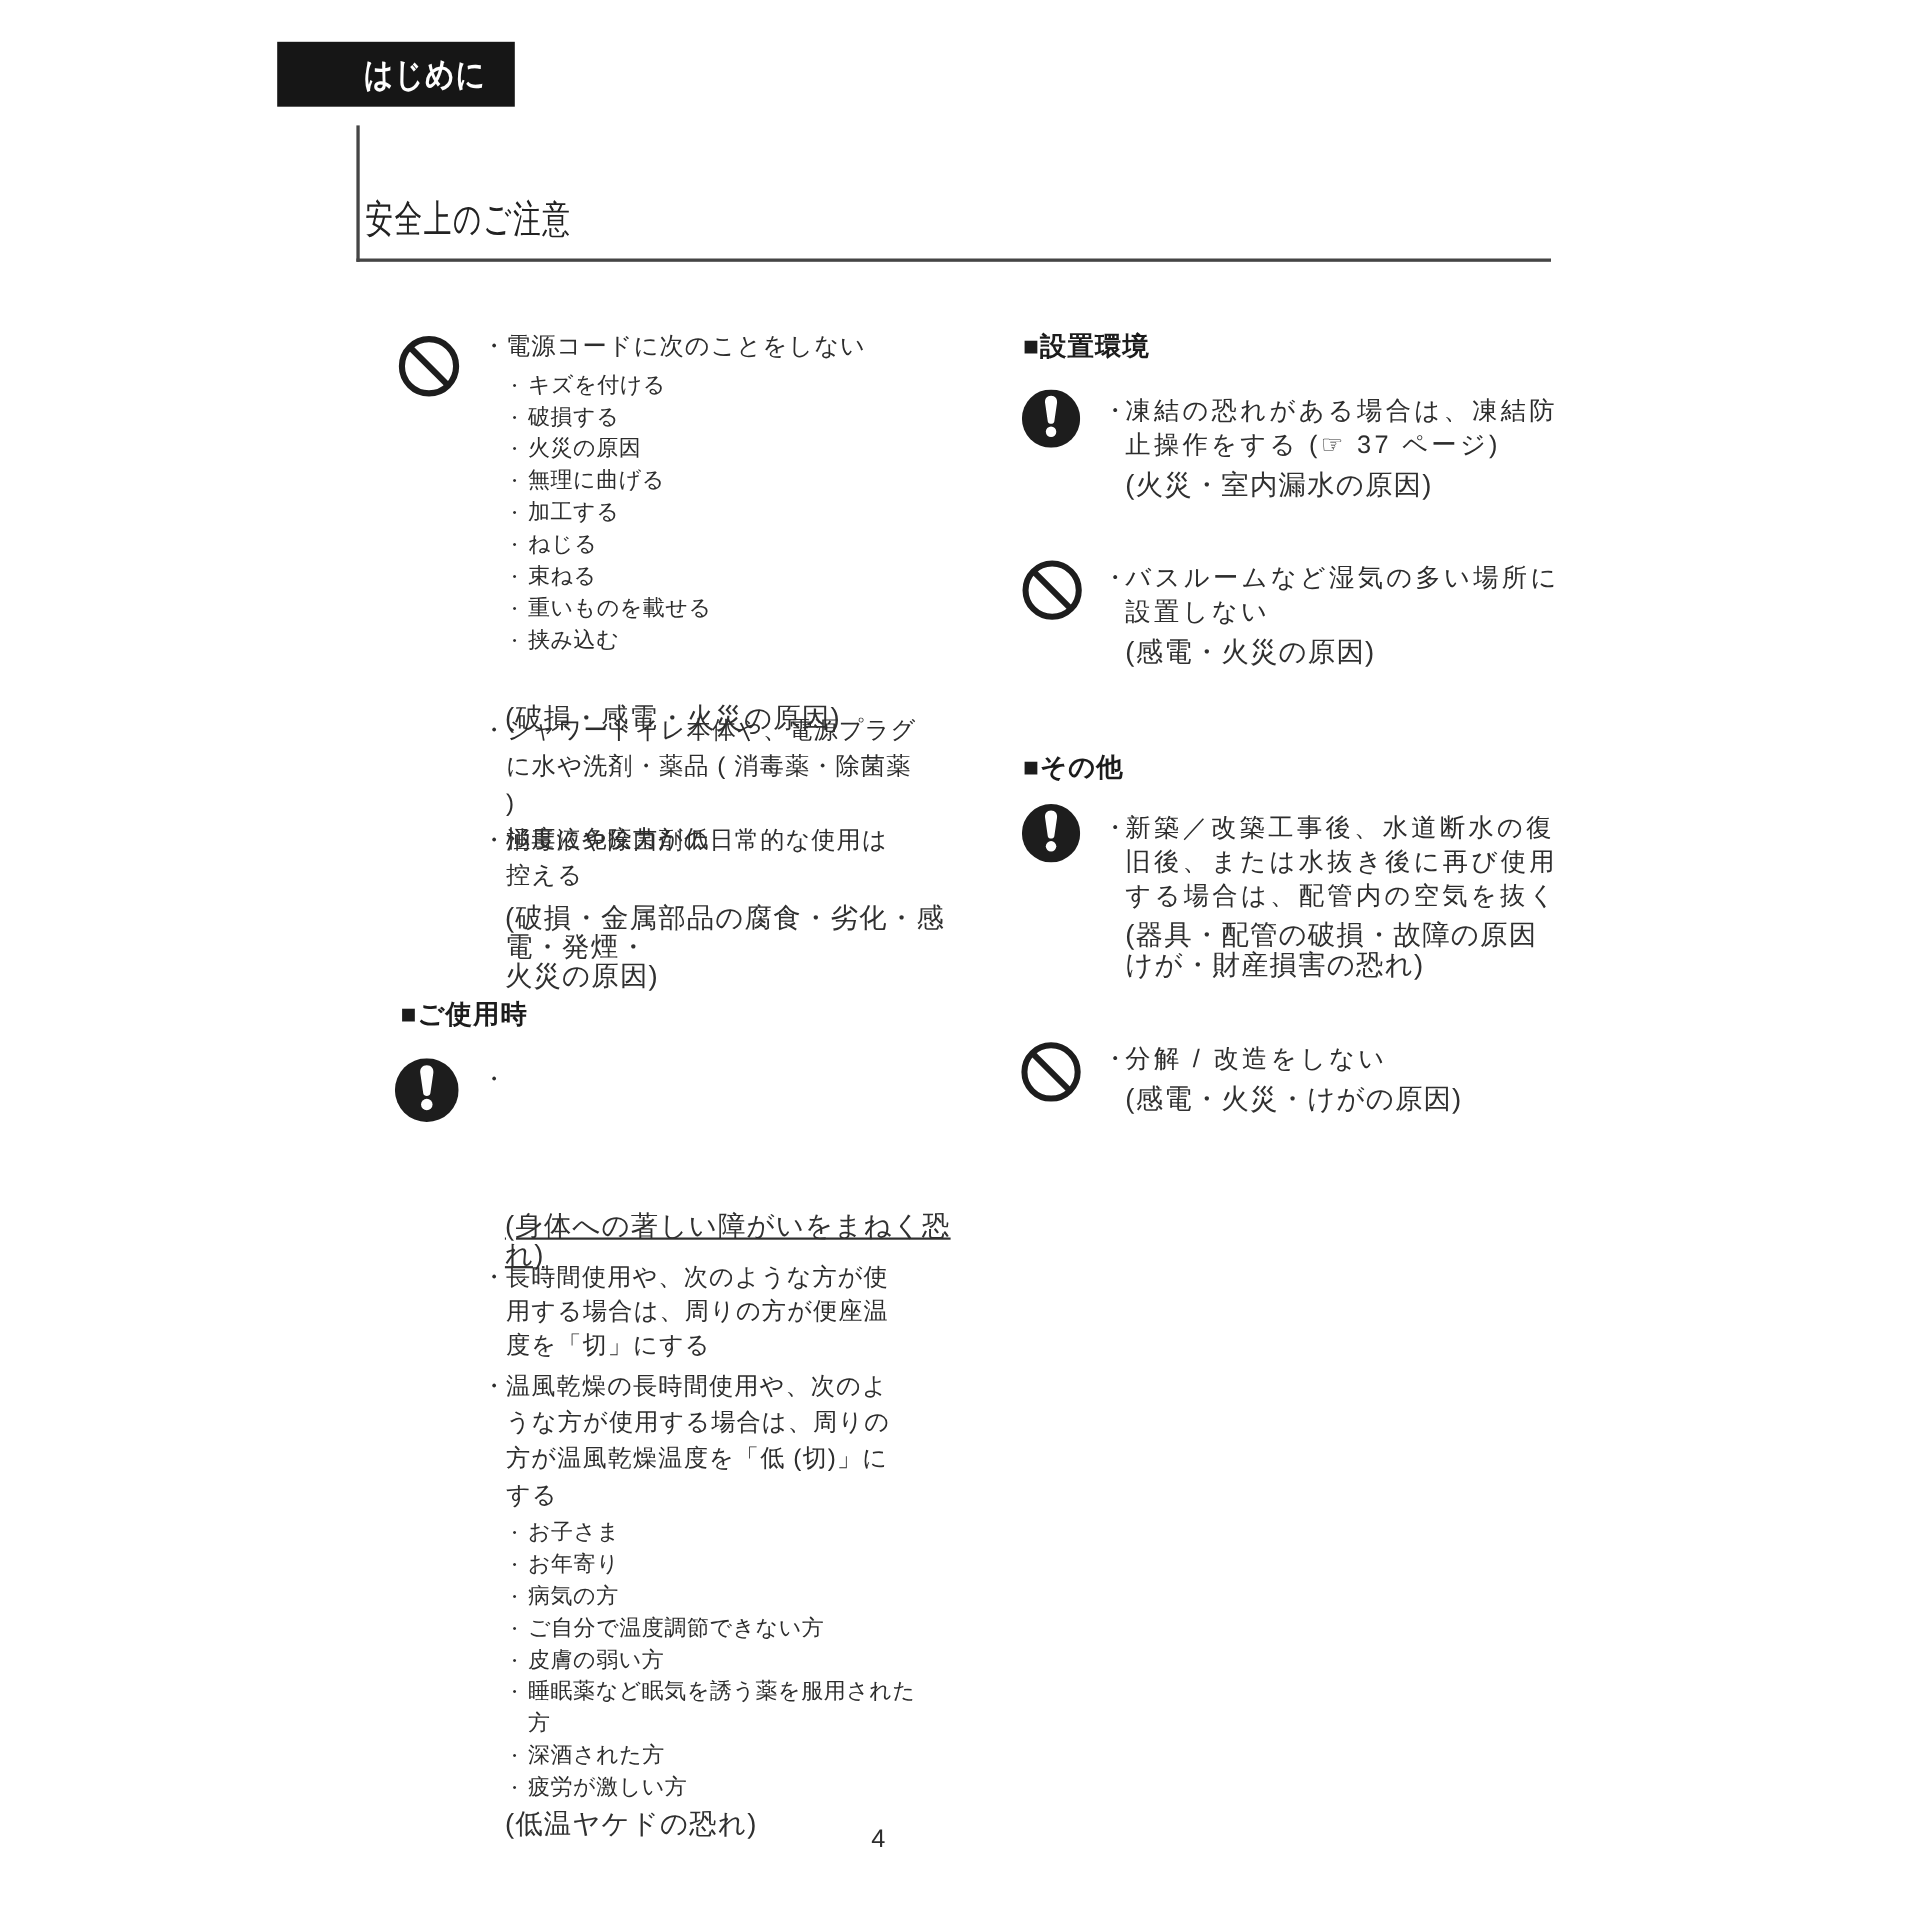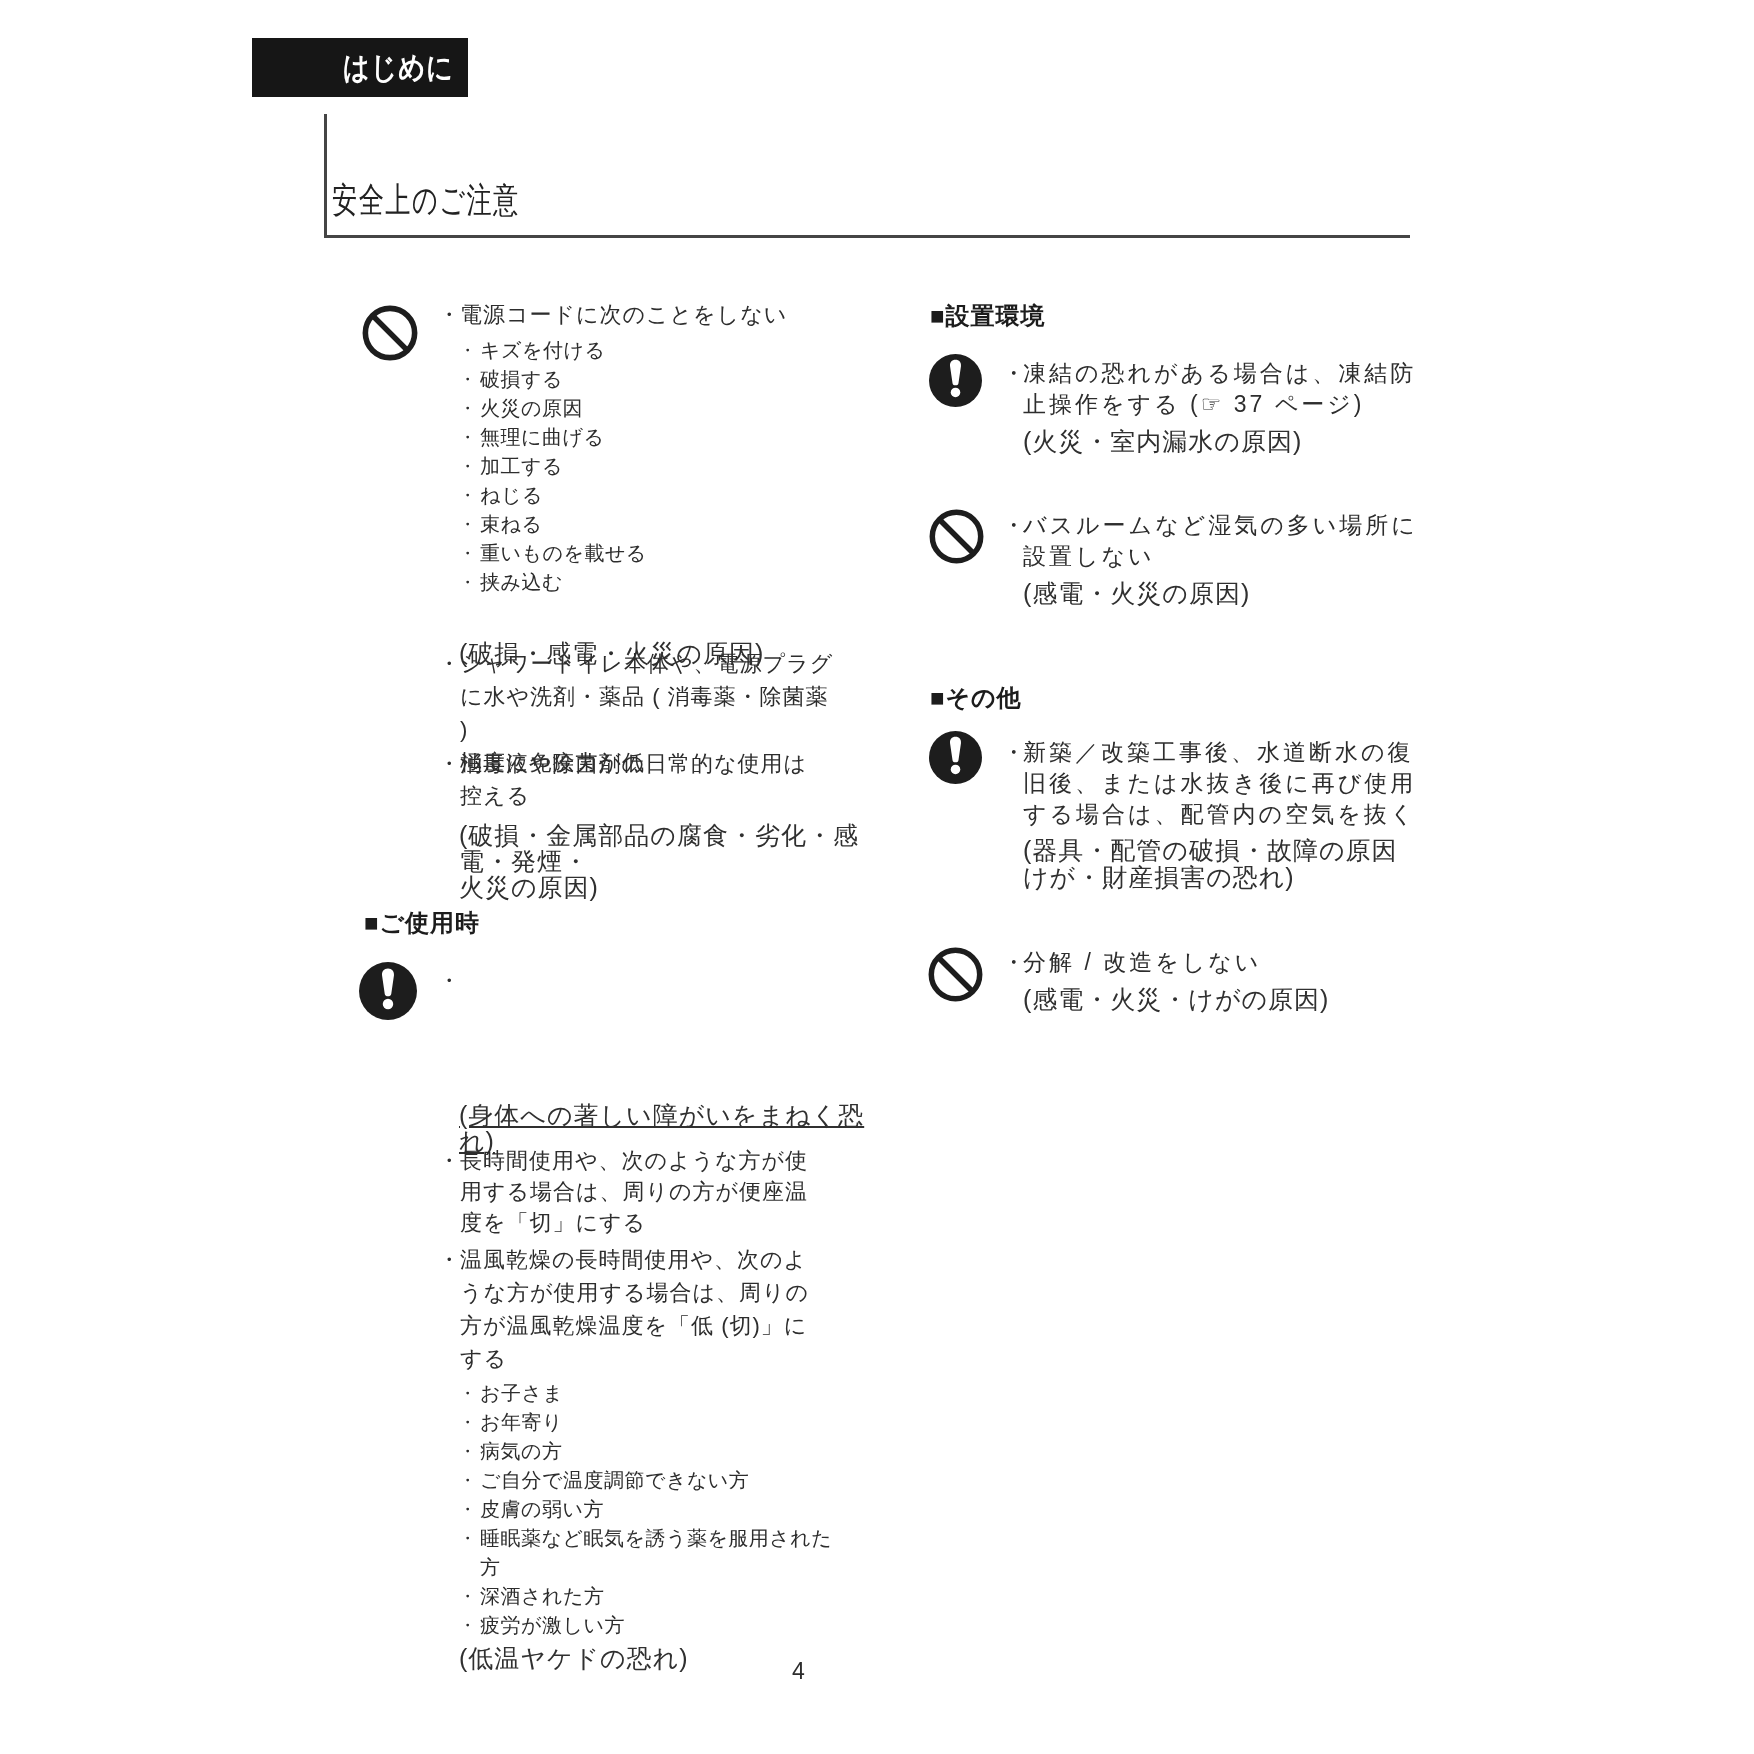--- a/index.html
+++ b/index.html
@@ -7,21 +7,21 @@
     position:relative;
     width:1754px;height:1754px;
     background:#ffffff;
     font-family:"Liberation Sans","DejaVu Sans",sans-serif;
     color:#2d2d2d;
     overflow:hidden;
   }
   
   .tab{
     position:absolute;left:252px;top:38px;width:216px;height:59px;
-    background:#161616;text-align:right;padding-right:14px;box-sizing:border-box;
+    background:#161616;text-align:right;padding-right:26px;box-sizing:border-box;
   }
   .tab-label{
     display:inline-block;color:#ffffff;font-weight:bold;font-size:31px;line-height:59px;
     letter-spacing:1px;transform:scaleX(.85);transform-origin:right center;white-space:nowrap;
   }
   
   .vrule{position:absolute;left:324px;top:114px;width:3px;height:124px;background:#454545;}
   .hrule{position:absolute;left:324px;top:235px;width:1086px;height:3px;background:#454545;}
   .title{
     position:absolute;left:332px;top:180px;margin:0;font-size:35px;line-height:40px;

